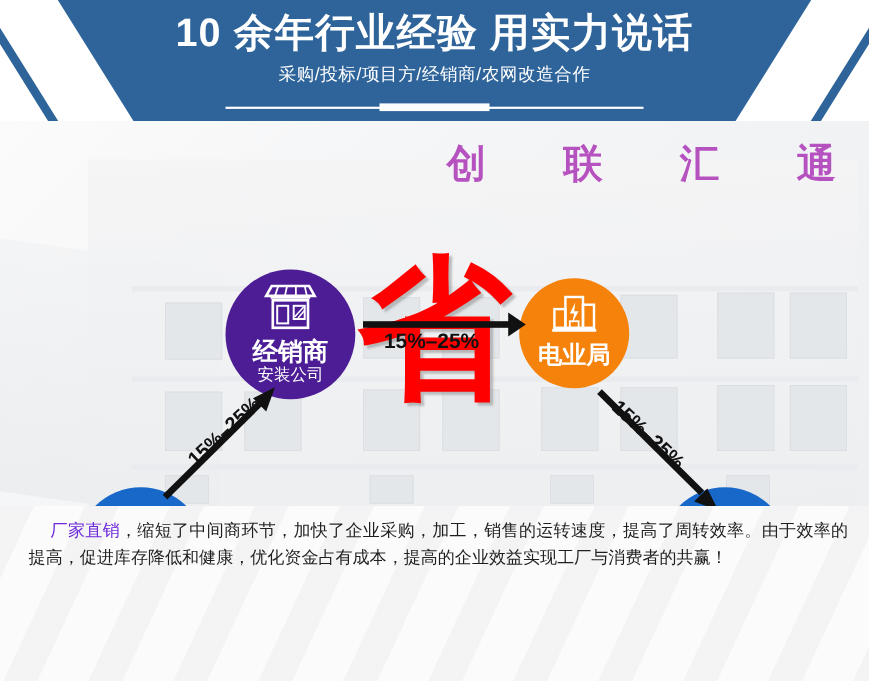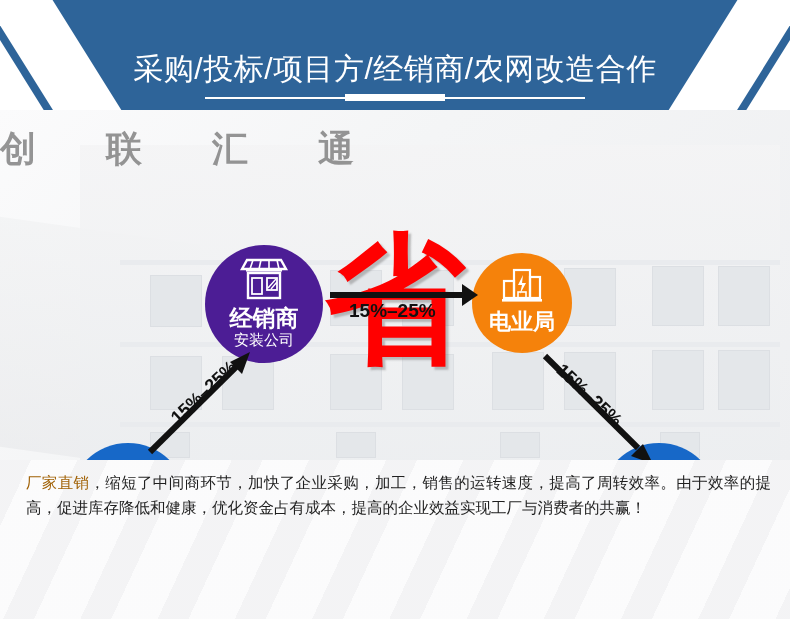--- a/index.html
+++ b/index.html
@@ -26,21 +26,21 @@
   .stripe.r2 { right:-28px; }
 
   .hdr-inner { position:absolute; left:0; top:0; width:790px; height:110px; }
   .title-main {
     position:absolute; top:8px; left:0; width:790px; text-align:center;
     color:#ffffff; font-size:36px; font-weight:bold; letter-spacing:1px;
     line-height:44px; white-space:nowrap;
   }
   .title-sub {
     position:absolute; top:55px; left:0; width:790px; text-align:center;
-    color:#ffffff; font-size:30px; line-height:28px; white-space:nowrap;
+    color:#ffffff; font-size:16px; line-height:28px; white-space:nowrap;
     letter-spacing:0.5px;
   }
   .divider { position:absolute; top:94px; left:0; width:790px; height:8px; }
   .divider .bar-thin {
     position:absolute; left:205px; top:3px; width:380px; height:2px; background:#ffffff;
   }
   .divider .bar-thick {
     position:absolute; left:345px; top:0px; width:100px; height:7px; background:#ffffff;
   }
 
@@ -65,22 +65,22 @@
   }
   .photo .ledge {
     position:absolute; background:#e9ebee; height:5px;
   }
   .photo .left-bldg {
     position:absolute; left:-10px; top:120px; width:210px; height:230px;
     background:linear-gradient(180deg,#f1f2f3 0%,#e9eaec 100%);
     transform:skewY(8deg); opacity:.7;
   }
   .wm {
-    position:absolute; top:15px; left:0; width:790px; text-align:left;
-    font-size:36px; font-weight:bold; color:#737373; letter-spacing:30px;
+    position:absolute; top:15px; left:0; width:790px; text-align:right;
+    font-size:36px; font-weight:bold; color:#a21caf; letter-spacing:30px;
     white-space:nowrap; opacity:.75;
   }
 
   
   .sheng {
     position:absolute; left:0; top:120px; width:790px; text-align:center;
     font-size:140px; line-height:140px; font-weight:bold; color:#FF0000;
     text-shadow:3px 3px 2px rgba(120,120,120,.45);
     font-family:"DejaVu Sans","Liberation Sans",sans-serif;
   }
@@ -158,34 +158,35 @@
       repeating-linear-gradient(115deg, rgba(240,240,242,.9) 0 28px, rgba(250,250,251,.9) 28px 70px);
     opacity:.85;
   }
   .para {
     position:absolute; left:26px; width:745px;
     font-size:15.5px; line-height:25px; color:#1f1f1f;
     text-align:justify;
   }
   .para.p1 { top:10px; }
   .para.p2 { top:68px; }
-  .red { color:#a16207; }
+  .red { color:#6d28d9;margin-left:20px; }
 </style>
 </head>
 <body>
 
 <div class="page">
 
   <div class="header">
     <div class="stripe l l1"></div>
     <div class="stripe l l2"></div>
     <div class="stripe r r1"></div>
     <div class="stripe r r2"></div>
 
     <div class="hdr-inner">
+      <div class="title-main">10 余年行业经验 用实力说话</div>
       <div class="title-sub">采购/投标/项目方/经销商/农网改造合作</div>
       <div class="divider">
         <div class="bar-thin"></div>
         <div class="bar-thick"></div>
       </div>
     </div>
   </div>
 
   <div class="stage">
 

